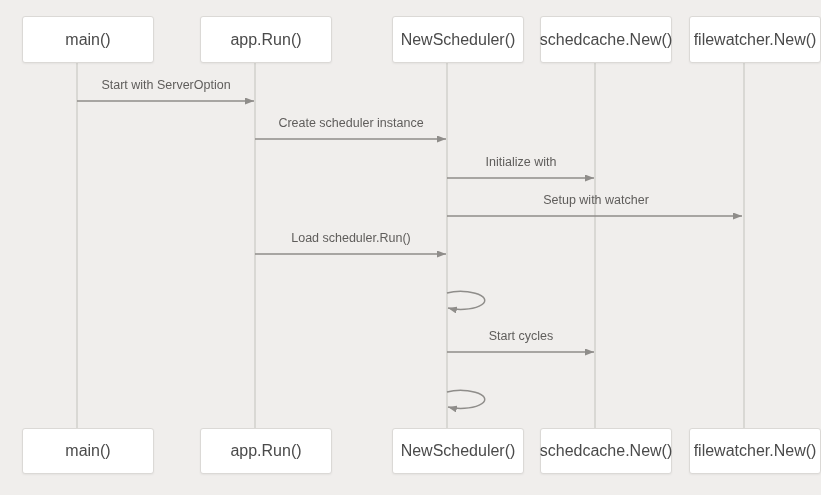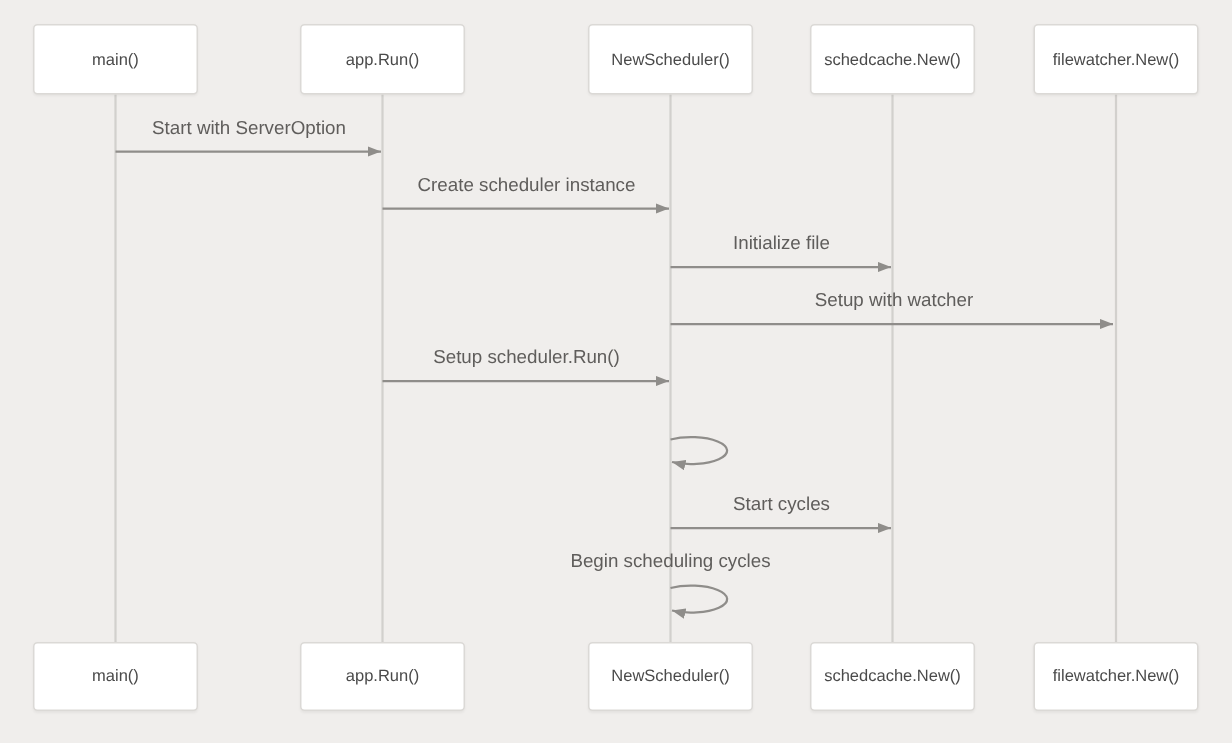--- a/index.html
+++ b/index.html
@@ -34,30 +34,30 @@
   .arrow{
     stroke:var(--arrow);
     stroke-width:1.5;
     fill:none;
   }
   .arrowhead{
     fill:var(--arrow);
   }
   .pbox{
     position:absolute;
-    width:110px;
+    width:132px;
     height:46px;
     background:var(--box-bg);
     border:1px solid var(--box-border);
     border-radius:3px;
     box-sizing:border-box;
     display:flex;
     align-items:center;
     justify-content:center;
-    font-size:11px;
+    font-size:16px;
     color:var(--box-text);
     box-shadow:0 1px 2px rgba(0,0,0,0.05);
     white-space:nowrap;
   }
   .msg{
     position:absolute;
     transform:translateX(-50%);
     font-size:12.5px;
     line-height:14px;
     color:var(--msg-text);
@@ -99,19 +99,18 @@
   <div class="pbox" style="left:689px;top:16px;height:47px">filewatcher.New()</div>
 
   <div class="pbox" style="left:22px;top:428px">main()</div>
   <div class="pbox" style="left:200px;top:428px">app.Run()</div>
   <div class="pbox" style="left:392px;top:428px">NewScheduler()</div>
   <div class="pbox" style="left:540px;top:428px">schedcache.New()</div>
   <div class="pbox" style="left:689px;top:428px">filewatcher.New()</div>
 
   <div class="msg" style="left:351px;top:116px">Create scheduler instance</div>
   <div class="msg" style="left:166px;top:78px">Start with ServerOption</div>
-  <div class="msg" style="left:521px;top:155px">Initialize file</div>
+  <div class="msg" style="left:521px;top:155px">Initialize with</div>
   <div class="msg" style="left:596px;top:193px">Setup with watcher</div>
-  <div class="msg" style="left:351px;top:231px">Setup scheduler.Run()</div>
+  <div class="msg" style="left:351px;top:231px">Load scheduler.Run()</div>
   <div class="msg" style="left:521px;top:329px">Start cycles</div>
-  <div class="msg" style="left:447px;top:367px">Begin scheduling cycles</div>
 
 </div>
 
 </body></html>

